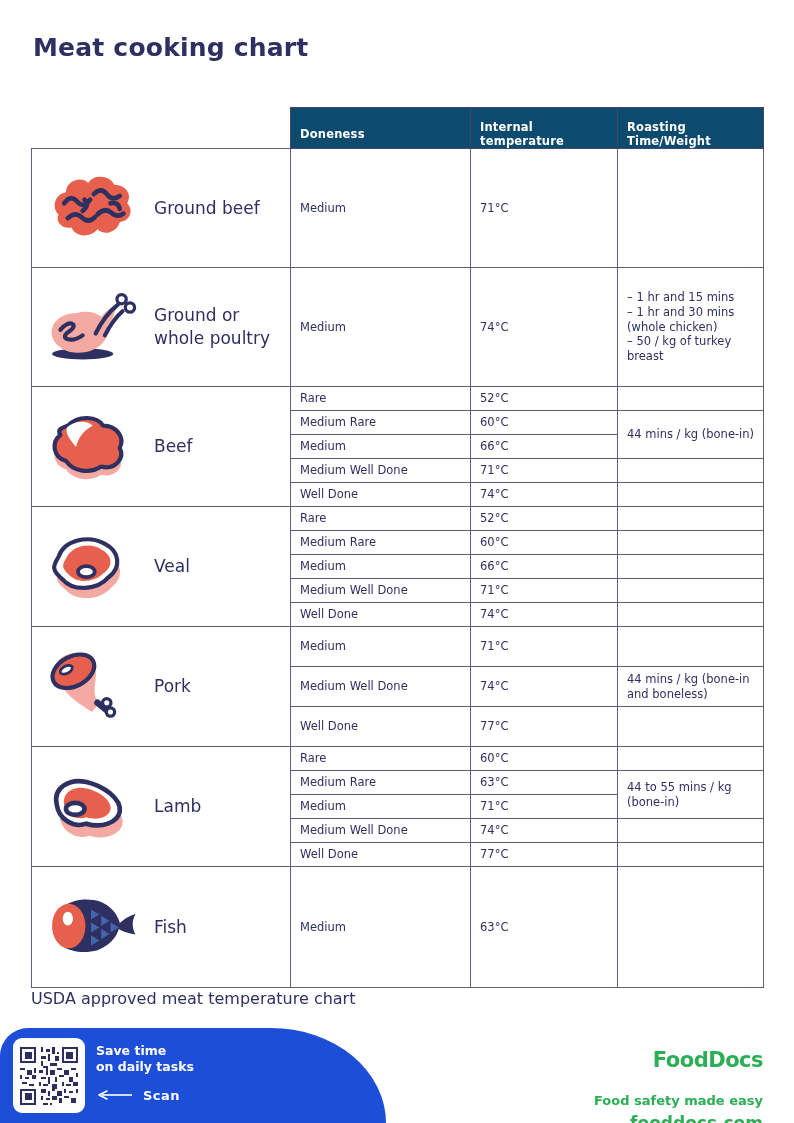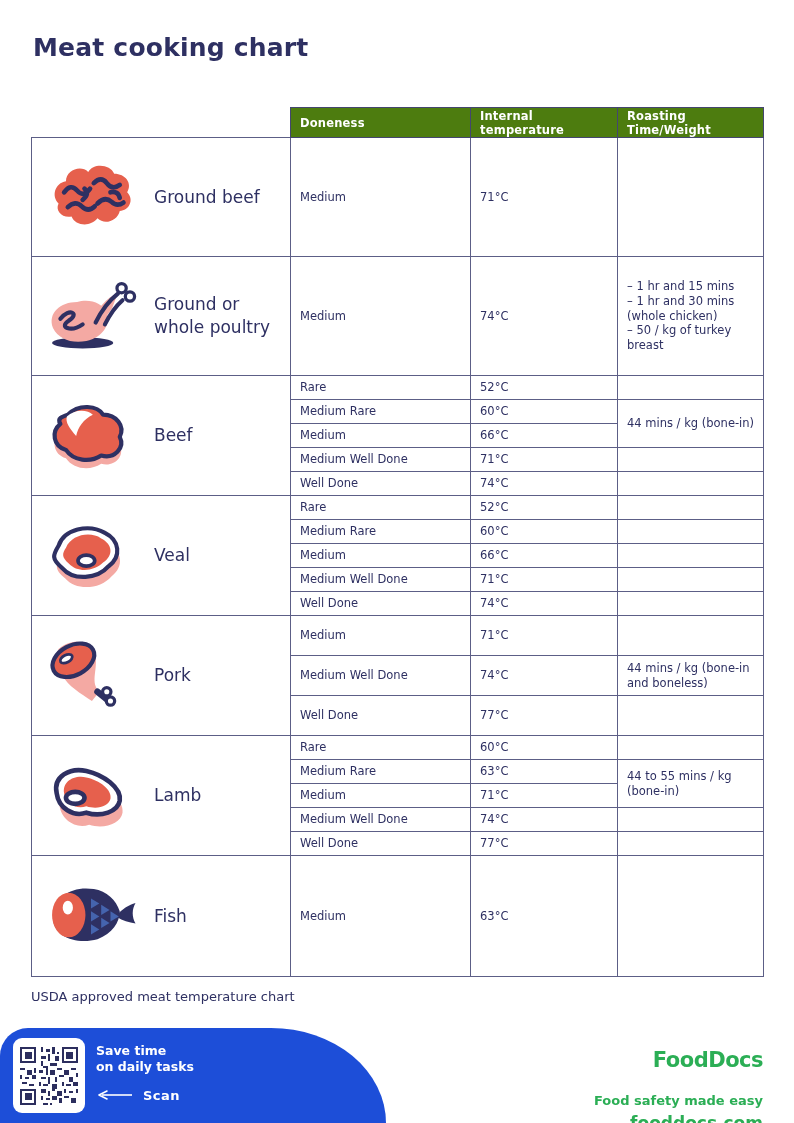--- a/index.html
+++ b/index.html
@@ -20,39 +20,39 @@
   }
   .chart-table col.c-name  { width:259px; }
   .chart-table col.c-done  { width:180px; }
   .chart-table col.c-temp  { width:147px; }
   .chart-table col.c-roast { width:146px; }
   .chart-table th, .chart-table td {
     border:1px solid #5C5E86; vertical-align:middle;
   }
   .chart-table th.spacer { border:none; background:transparent; }
   .chart-table th.head {
-    background:#4d7c0f; color:#ffffff; text-align:left;
+    background:#0c4a6e; color:#ffffff; text-align:left;
     font-size:11.5px; font-weight:700; letter-spacing:0.2px;
-    padding:0 4px 0 9px; height:30px; border-color:#44466F;
+    padding:12px 4px 0 9px; height:30px; border-color:#44466F;
   }
   .chart-table td {
     font-size:11.5px; font-weight:400; color:#2E3062;
     padding:2px 6px 2px 9px; line-height:1.3;
   }
   td.roast { white-space:pre-line; padding-right:8px; }
   tr.h-big  { height:119px; }
   tr.h-sub  { height:24px; }
   tr.h-pork { height:40px; }
   tr.h-fish { height:121px; }
   td.name-cell { padding:0; }
   .name-wrap { display:flex; align-items:center; gap:12px; padding-left:8px; }
   .meat-icon { width:102px; height:86px; flex:0 0 102px; }
   .meat-name { font-size:17px; line-height:1.35; max-width:128px; }
   .caption {
-    position:absolute; left:31px; top:989px; font-size:13px; color:#2E3062;
+    position:absolute; left:31px; top:989px; font-size:16px; color:#2E3062;
   }
   
   .scan-badge {
     position:absolute; left:0; bottom:0; width:386px; height:95px;
     background:#1d4ed8;
     border-radius:28px 115px 0 0 / 28px 95px 0 0;
   }
   .qr-box {
     position:absolute; left:13px; top:10px; width:72px; height:75px;
     background:#ffffff; border-radius:9px; display:flex;

